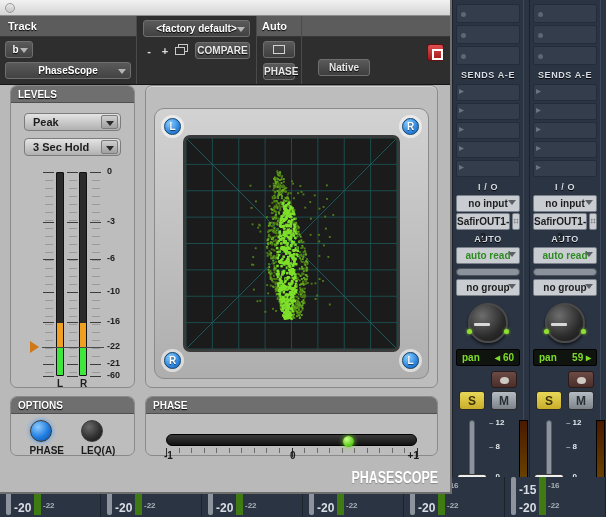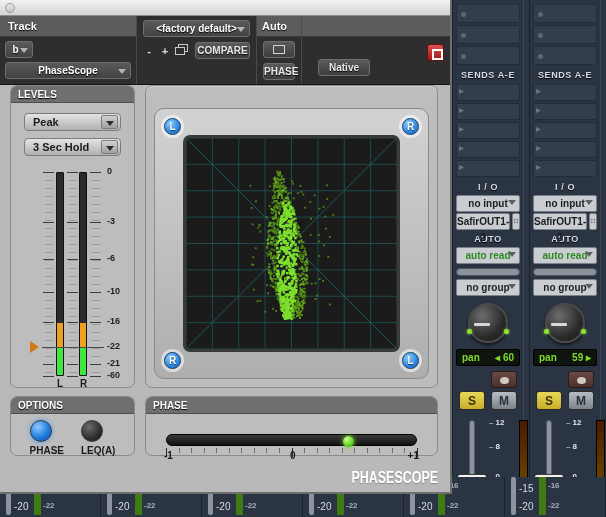--- a/index.html
+++ b/index.html
@@ -81,21 +81,21 @@
   .chmeter{position:absolute;left:66px;top:4px;width:9px;height:120px;background:#141414;border:1px solid #000;}
   .chmeter .seg{position:absolute;left:0;right:0;}
   .mscale{position:absolute;left:78px;top:0;font-size:8px;color:#e2e6ea;font-weight:bold;}
   .mscale div{position:absolute;white-space:nowrap;}
   .mscale div::before{content:"–";color:#aeb4bc;margin-right:2px;}
 
   
   #bg-bottom{position:absolute;left:0;right:0;bottom:0;height:40px;display:flex;}
   .bb{flex:1;position:relative;border-right:1px solid #1b222c;background:#2b3442;}
   .bb .fd{position:absolute;left:6px;top:0;width:5px;height:38px;background:#8d949d;border-radius:2px;}
-  .bb .lbl{position:absolute;left:14px;font-size:10px;color:#d8dde4;font-weight:normal;}
+  .bb .lbl{position:absolute;left:14px;font-size:12px;color:#d8dde4;font-weight:bold;}
   .bb .mt{position:absolute;left:34px;top:0;width:7px;height:38px;background:#141414;}
   .bb .mt i{position:absolute;left:0;right:0;bottom:0;height:38px;background:#3f7a13;display:block;}
   .bb .lbl2{position:absolute;left:43px;font-size:8px;color:#aab0b8;font-weight:bold;}
 
   
   #plugin {
     position:absolute; left:0; top:0; width:452px; height:494px;
     background:#b9b9b9; border-right:2px solid #6e6e6e; border-bottom:2px solid #6e6e6e;
   }
   #titlebar{

